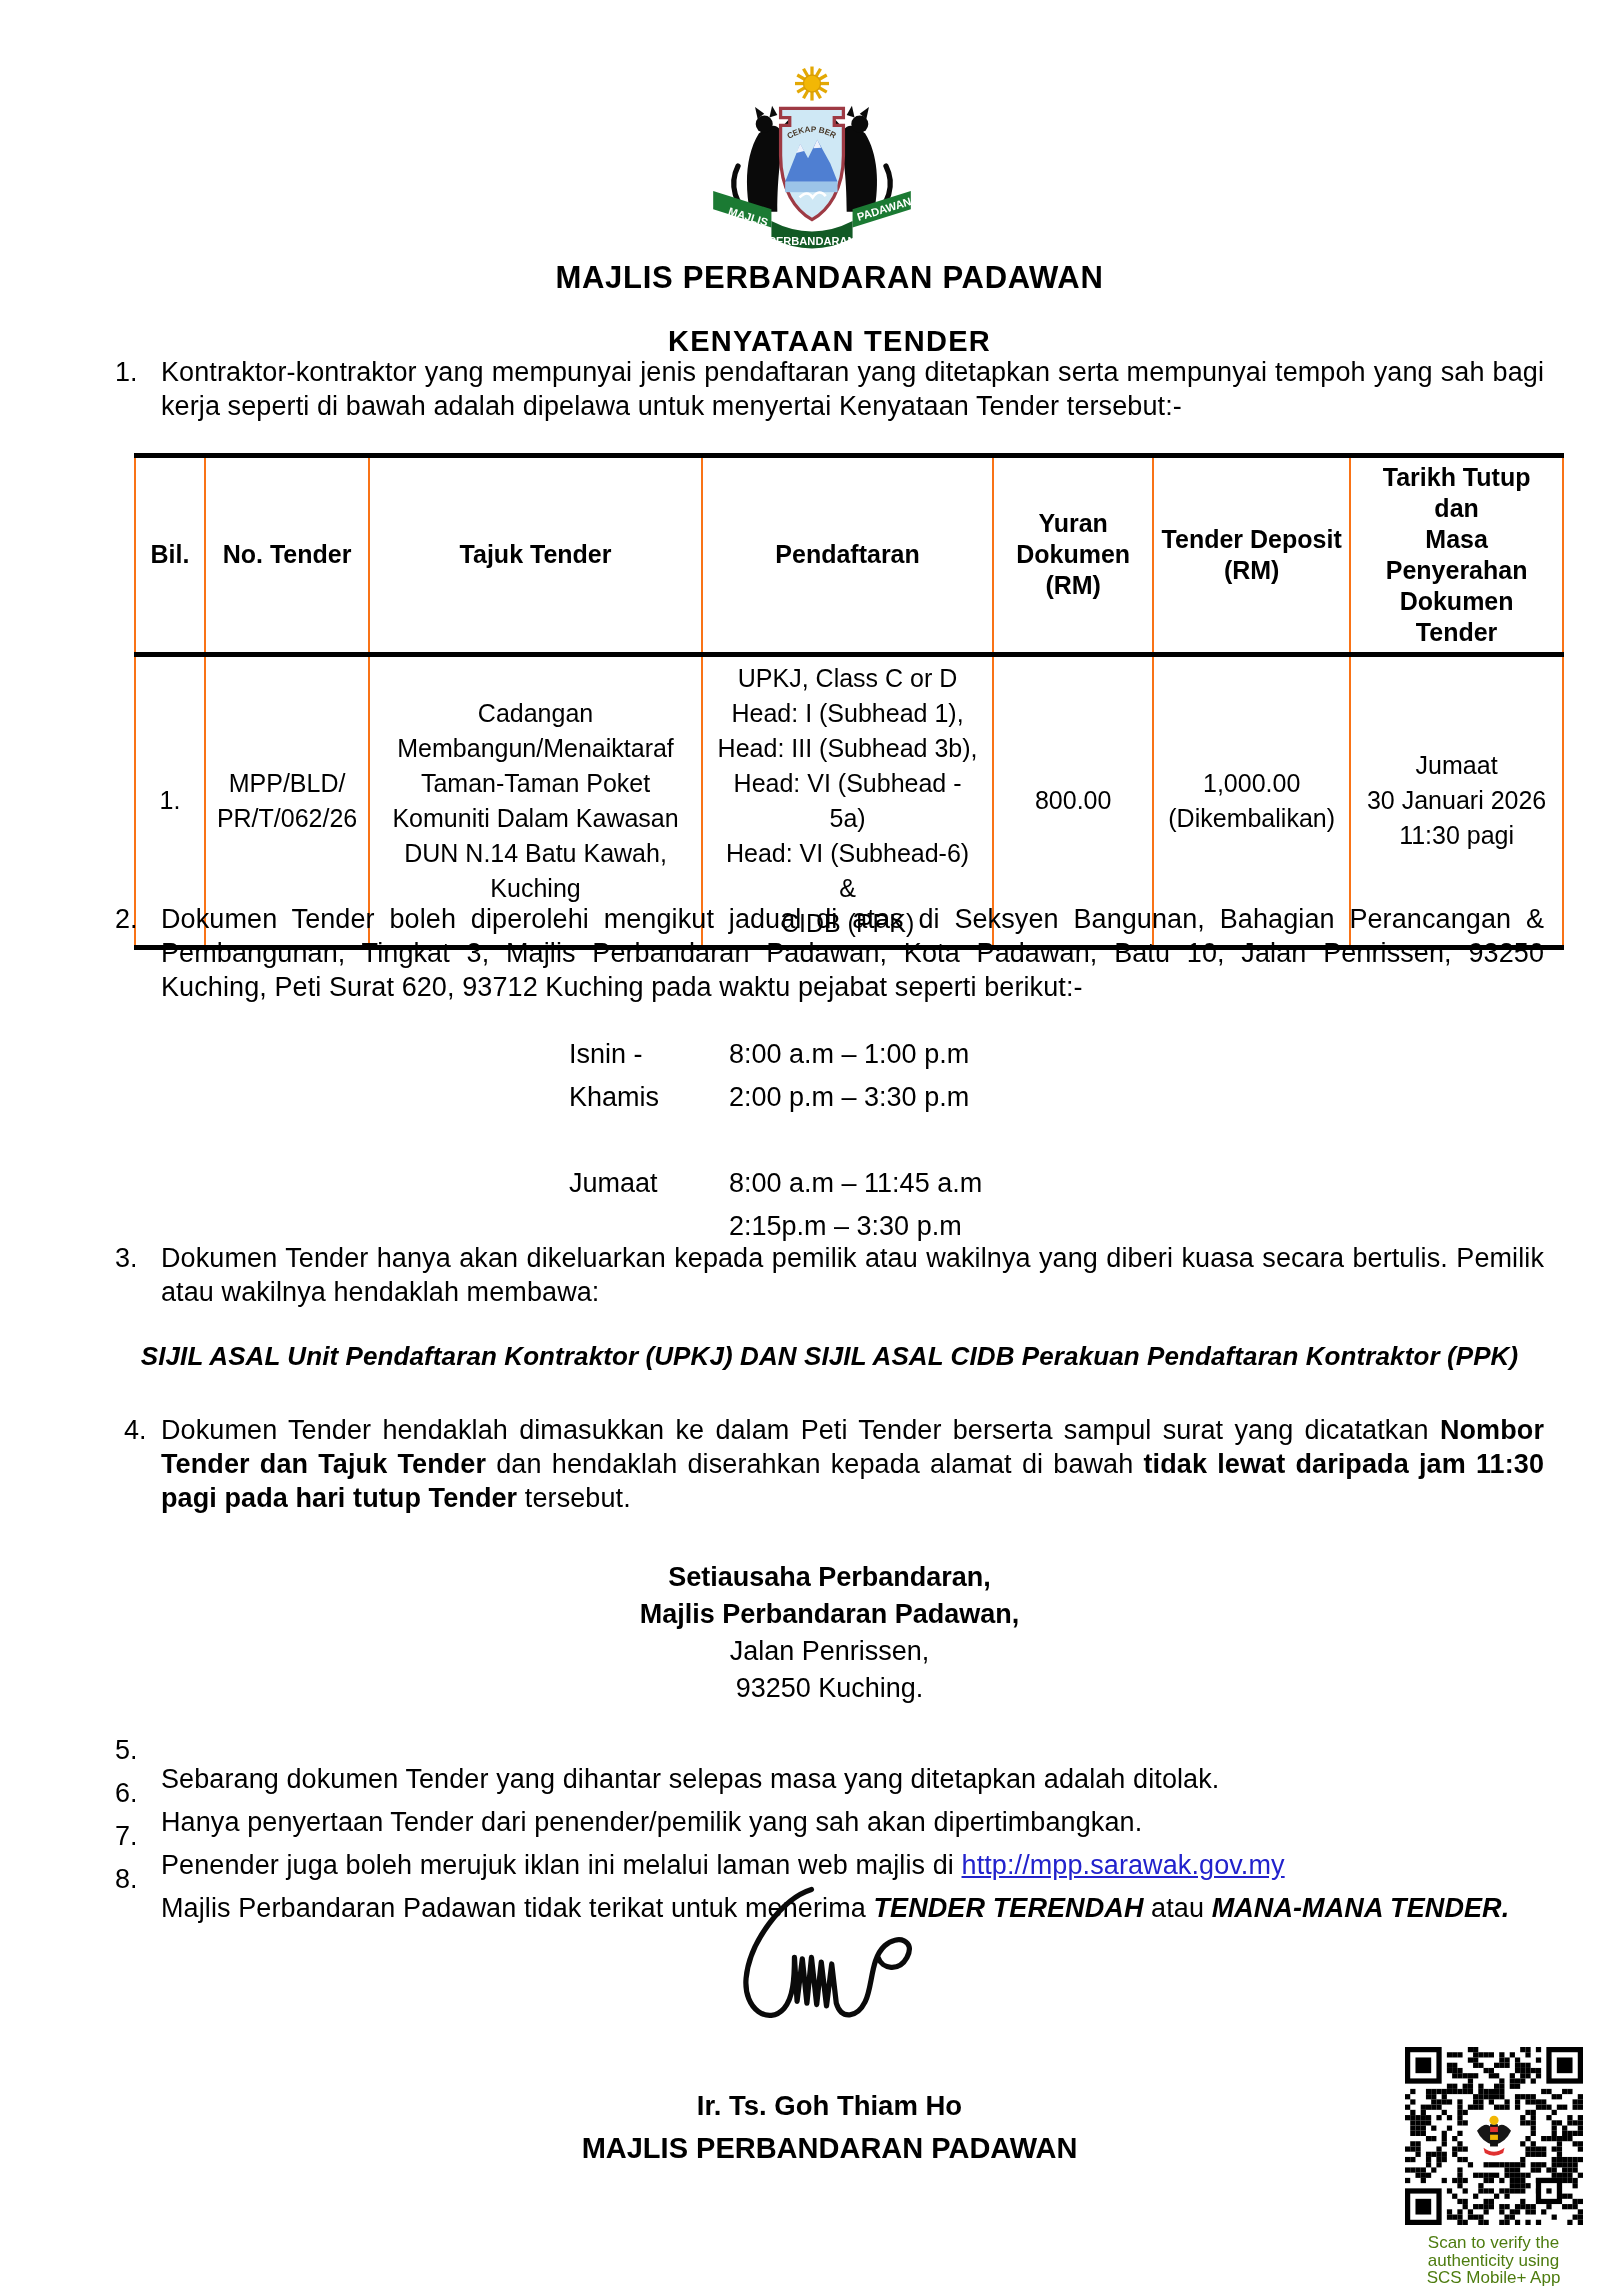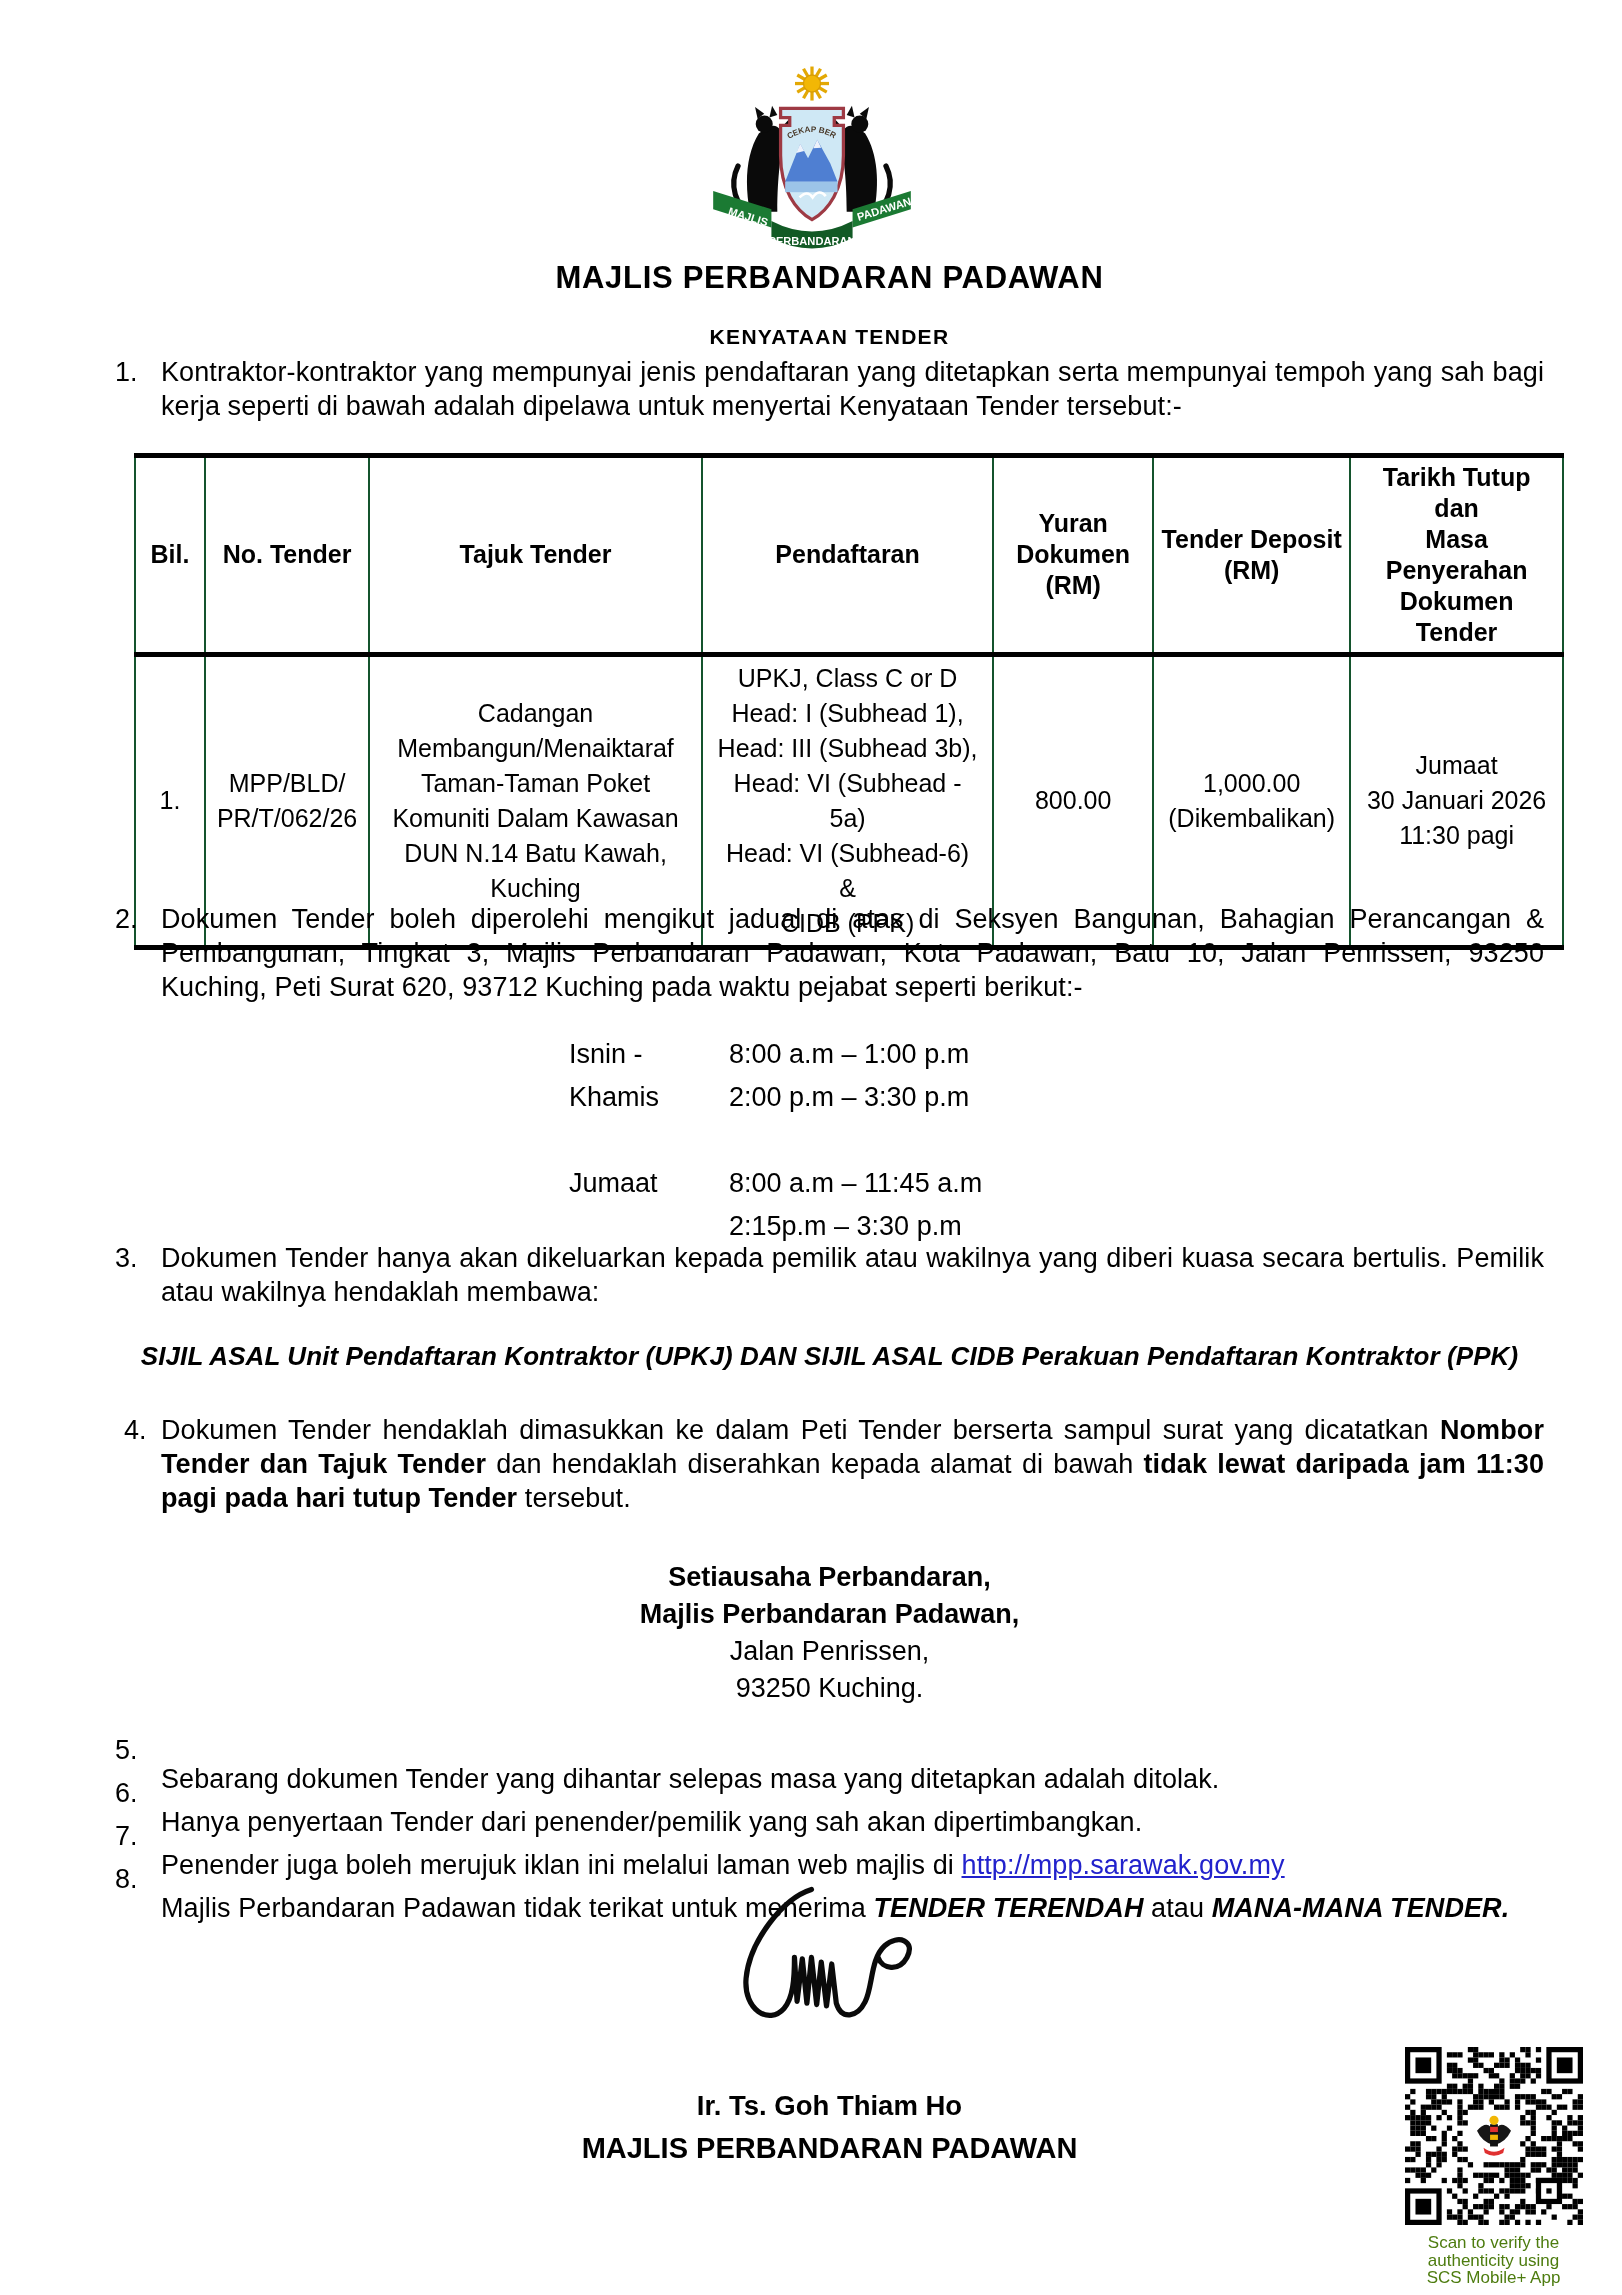--- a/index.html
+++ b/index.html
@@ -7,37 +7,37 @@
     width:1623px; height:2295px; position:relative; overflow:hidden;
     background:#ffffff; color:#000;
     font-family:"Liberation Sans", sans-serif;
   }
   .abs { position:absolute; }
 
   
   #logo { left:50%; top:56px; margin-left:-108px; width:216px; height:203px; }
   .doc-title { left:115px; width:1429px; text-align:center; font-weight:bold; letter-spacing:0.7px; }
   #org-name   { top:260px; font-size:31px; }
-  #doc-title2 { top:325px; font-size:21px; letter-spacing:1.3px; }
+  #doc-title2 { top:325px; font-size:29px; letter-spacing:1.3px; }
 
   
   .para { left:115px; width:1429px; display:flex; font-size:27px; line-height:34px; letter-spacing:0.1px; }
   .para .pnum  { flex:0 0 46px; }
   .para .ptext { flex:1; text-align:justify; }
   .para .ptext.nojust { text-align:left;margin-top:29px; }
   .seg-b  { font-weight:bold; }
   .seg-bi { font-weight:bold; font-style:italic; }
   a.weblink { color:#2222cc; text-decoration:underline; }
 
   
   #tender-table { left:134px; top:453px; width:1430px; }
   table.grid { width:100%; border-collapse:collapse; table-layout:fixed;
     border-top:5.2px solid #000; border-bottom:5.2px solid #000; }
   table.grid th, table.grid td {
-    border:2px solid #14532d; text-align:center; vertical-align:middle;
+    border:2px solid #f97316; text-align:center; vertical-align:middle;
     white-space:pre-line; padding:3.9px 6.5px; box-sizing:border-box;margin-top:44px;
   }
   table.grid th { height:98px; font-size:25px; font-weight:bold; line-height:31px; border-bottom:5.2px solid #000; }
   table.grid td { height:291px; font-size:25px; font-weight:normal; line-height:35px; }
 
   
   #office-hours { left:569px; top:1033px; font-size:27px; line-height:43px; }
   .hours-row { display:flex; }
   .hours-row .day  { width:160px; }
   .hours-gap { height:43px; }

